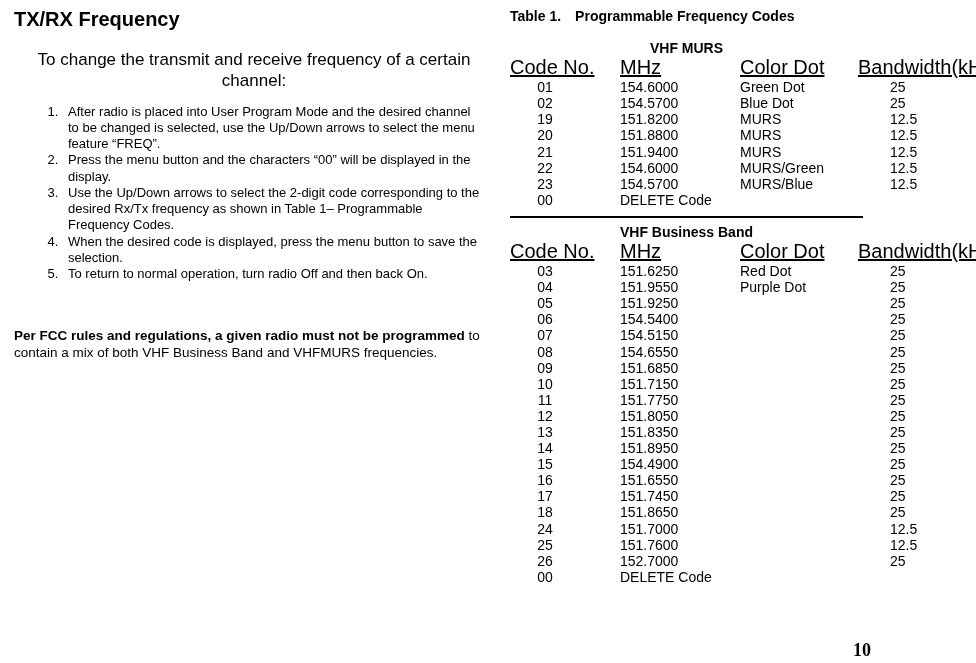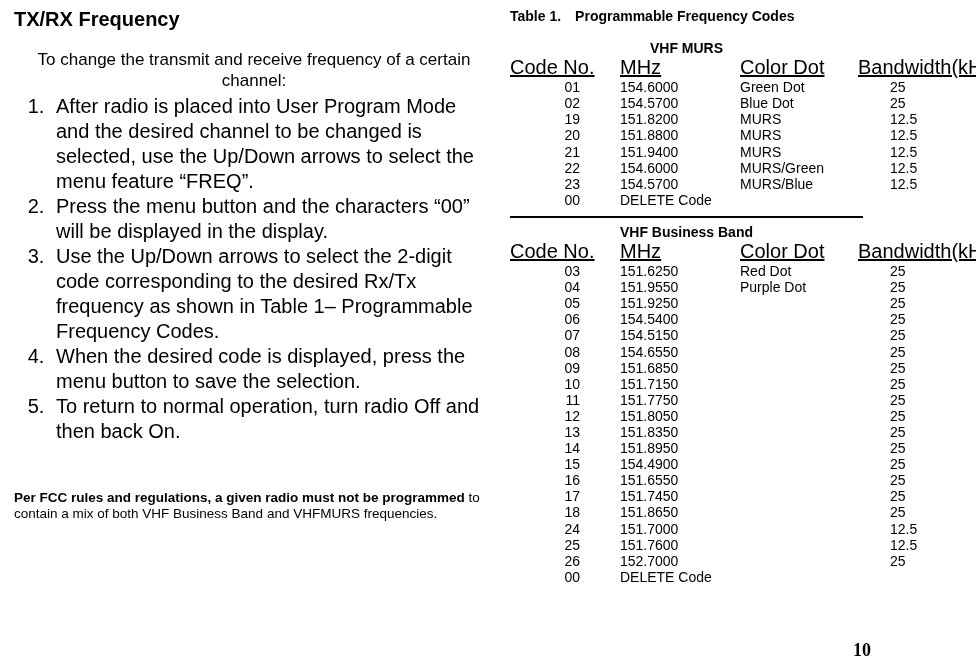--- a/index.html
+++ b/index.html
@@ -39,23 +39,23 @@
     font-weight: bold;
     margin: 0 0 18px 0;
   }
   .intro {
     font-size: 17px;
     line-height: 1.25;
     margin: 0 0 2px 0;
     text-align: center;
   }
   ol.steps {
-    font-size: 20px;
+    font-size: 13px;
     line-height: 1.25;
-    margin: 0;
+    margin: 12px;
     padding: 0 0 0 36px;
   }
   ol.steps li {
     padding-left: 6px;
     margin: 0;
   }
   .fcc {
     font-size: 13.5px;
     line-height: 1.25;
     margin-top: 46px;
@@ -86,21 +86,21 @@
     text-decoration: underline;
     padding: 0;
     font-size: 20px;
   }
   .tbl td {
     padding: 0;
     font-size: 14px;
     line-height: 1.15;
     white-space: nowrap;
   }
-  .tbl td.code { text-align: right; padding-right: 40px;}
+  .tbl td.code { text-align: center; padding-right: 40px;}
   .tbl td.bw   { padding-left: 32px; }
   hr.sep {
     border: none;
     border-top: 2px solid #000;
     margin: 8px 0 6px 0;
   }
   .page-no {
     position: absolute;
     right: 6px;
     bottom: 2px;

